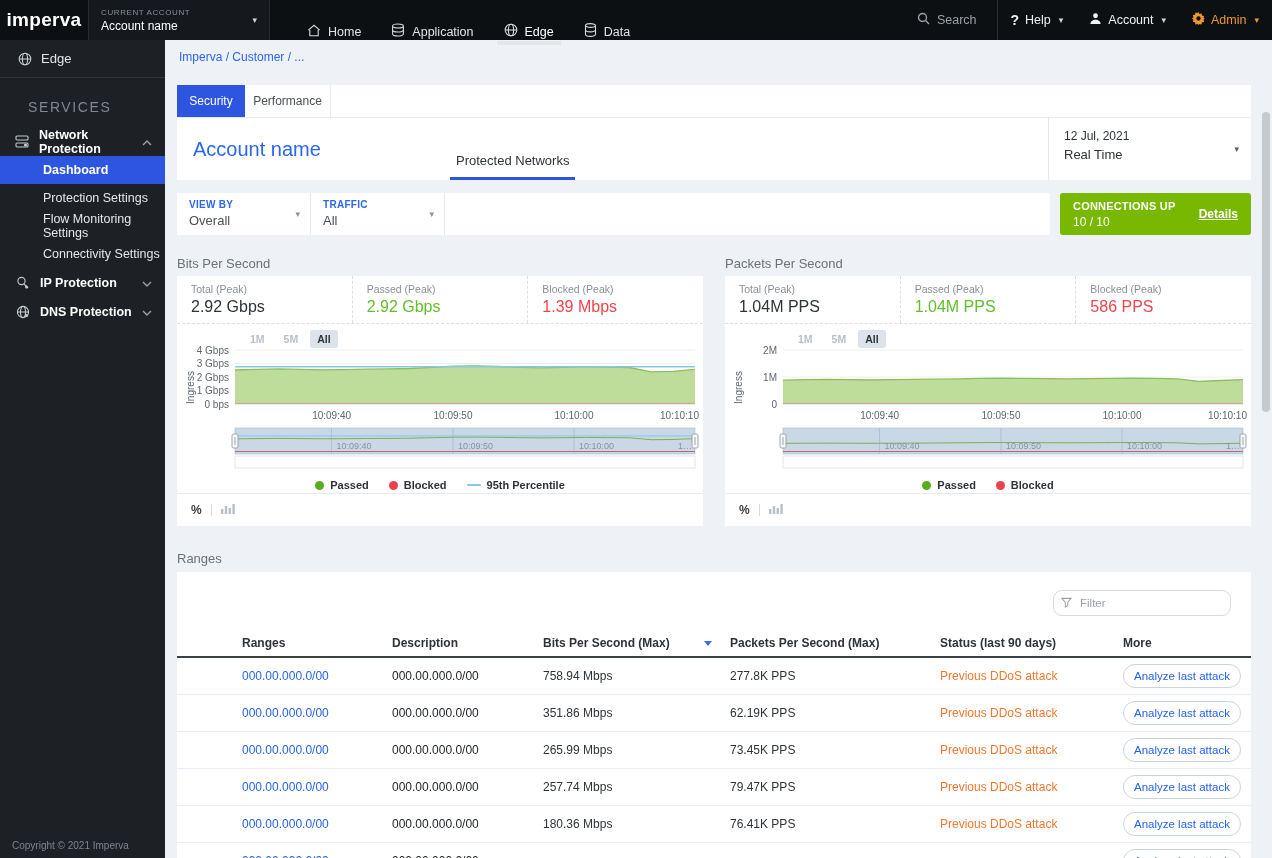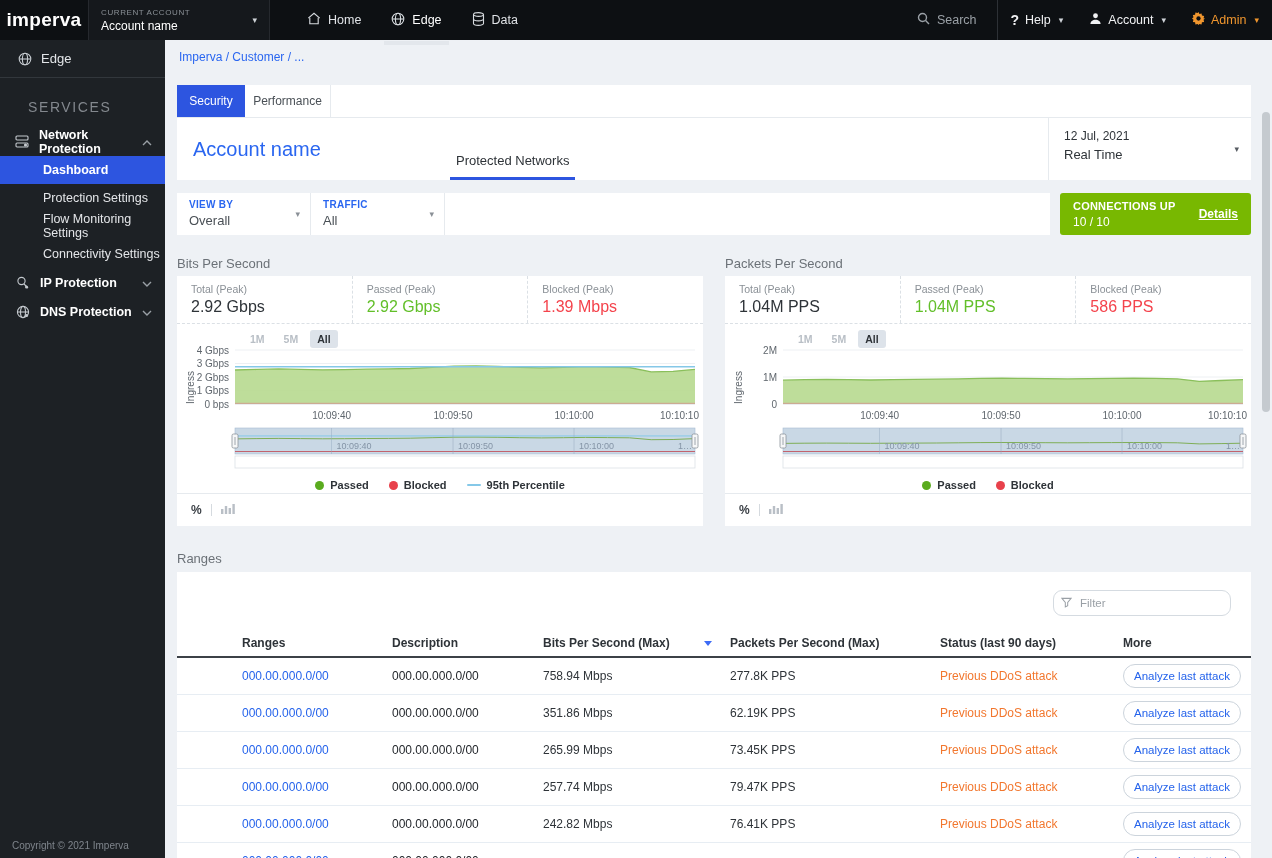--- a/index.html
+++ b/index.html
@@ -8,21 +8,21 @@
   svg text { font-family:"Liberation Sans","DejaVu Sans",sans-serif; }
 
   
   .topnav { position:absolute; left:0; top:0; width:1272px; height:40px; background:#0d1013; display:flex; align-items:stretch; color:#e4e7ea; z-index:20; }
   .logo { width:88px; display:flex; align-items:center; justify-content:center; color:#fff; font-size:19px; font-weight:bold; letter-spacing:.3px; }
   .acct-box { width:182px; background:#15181c; border-left:1px solid #26292e; border-right:1px solid #26292e; display:flex; flex-direction:column; justify-content:center; padding:0 26px 0 12px; position:relative; }
   .acct-label { font-size:8px; letter-spacing:.6px; color:#8a9096; }
   .acct-value { font-size:12px; color:#fff; margin-top:2px; }
   .acct-box .caret { position:absolute; right:12px; top:50%; transform:translateY(-50%); }
   .caret { font-size:9px; color:#cfd3d8; }
-  .nav-items { display:flex; margin-left:22px; }
+  .nav-items { display:flex; margin-left:22px;align-items:flex-end; }
   .topnav-item { display:flex; align-items:center; gap:7px; padding:0 15px; font-size:12.5px; color:#e0e3e7; position:relative; cursor:pointer; }
   .topnav-item svg { stroke:#d6dade; }
   .topnav-item.active { color:#fff; }
   .topnav-item.active::after { content:''; position:absolute; left:8px; right:8px; bottom:-5px; height:4px; background:#e3e7ec; }
   .nav-right { margin-left:auto; display:flex; align-items:center; }
   .search-item { display:flex; align-items:center; gap:7px; color:#9aa0a6; font-size:12.5px; padding:0 20px;justify-content:center; }
   .nav-divider { width:1px; height:40px; background:#2d3136; }
   .menu-item { display:flex; align-items:center; gap:6px; font-size:12.5px; padding:0 13px; color:#f0f1f3; }
   .menu-item .caret { margin-left:2px; }
   .menu-item.admin { color:#f0962e; }
@@ -120,20 +120,28 @@
     <span class="acct-value">Account name</span>
     <span class="caret">▾</span>
   </div>
   <div class="nav-items">
       <div class="topnav-item">
         <span><svg width="14" height="13" viewBox="0 0 16 14" fill="none" stroke="currentColor" stroke-width="1.3">
             <path d="M1.5 6.5 8 1l6.5 5.5"></path>
             <path d="M3.2 6v7h9.6V6"></path>
           </svg></span>
         <span>Home</span>
+      </div>
+      <div class="topnav-item">
+        <span><svg width="14" height="14" viewBox="0 0 14 14" fill="none" stroke="currentColor" stroke-width="1.1">
+            <ellipse cx="7" cy="3" rx="5.4" ry="2"></ellipse>
+            <path d="M1.6 3v4c0 1.1 2.4 2 5.4 2s5.4-.9 5.4-2V3"></path>
+            <path d="M1.6 7v4c0 1.1 2.4 2 5.4 2s5.4-.9 5.4-2V7"></path>
+          </svg></span>
+        <span>Application</span>
       </div>
       <div class="topnav-item active">
         <span><svg width="14" height="14" viewBox="0 0 14 14" fill="none" stroke="currentColor" stroke-width="1.1">
             <circle cx="7" cy="7" r="5.8"></circle>
             <ellipse cx="7" cy="7" rx="2.6" ry="5.8"></ellipse>
             <line x1="1.2" y1="7" x2="12.8" y2="7"></line>
           </svg></span>
         <span>Edge</span>
       </div>
       <div class="topnav-item">
@@ -518,21 +526,21 @@
           <a class="cell-link">000.00.000.0/00</a>
           <span class="cell-desc">000.00.000.0/00</span>
           <span class="cell-num">257.74 Mbps</span>
           <span class="cell-num">79.47K PPS</span>
           <a class="cell-status">Previous DDoS attack</a>
           <button class="act-btn">Analyze last attack</button>
         </div>
         <div class="tgrid trow">
           <a class="cell-link">000.00.000.0/00</a>
           <span class="cell-desc">000.00.000.0/00</span>
-          <span class="cell-num">242.82 Mbps</span>
+          <span class="cell-num">180.36 Mbps</span>
           <span class="cell-num">76.41K PPS</span>
           <a class="cell-status">Previous DDoS attack</a>
           <button class="act-btn">Analyze last attack</button>
         </div>
         <div class="tgrid trow">
           <a class="cell-link">000.00.000.0/00</a>
           <span class="cell-desc">000.00.000.0/00</span>
           <span class="cell-num"></span>
           <span class="cell-num"></span>
           <a class="cell-status"></a>

